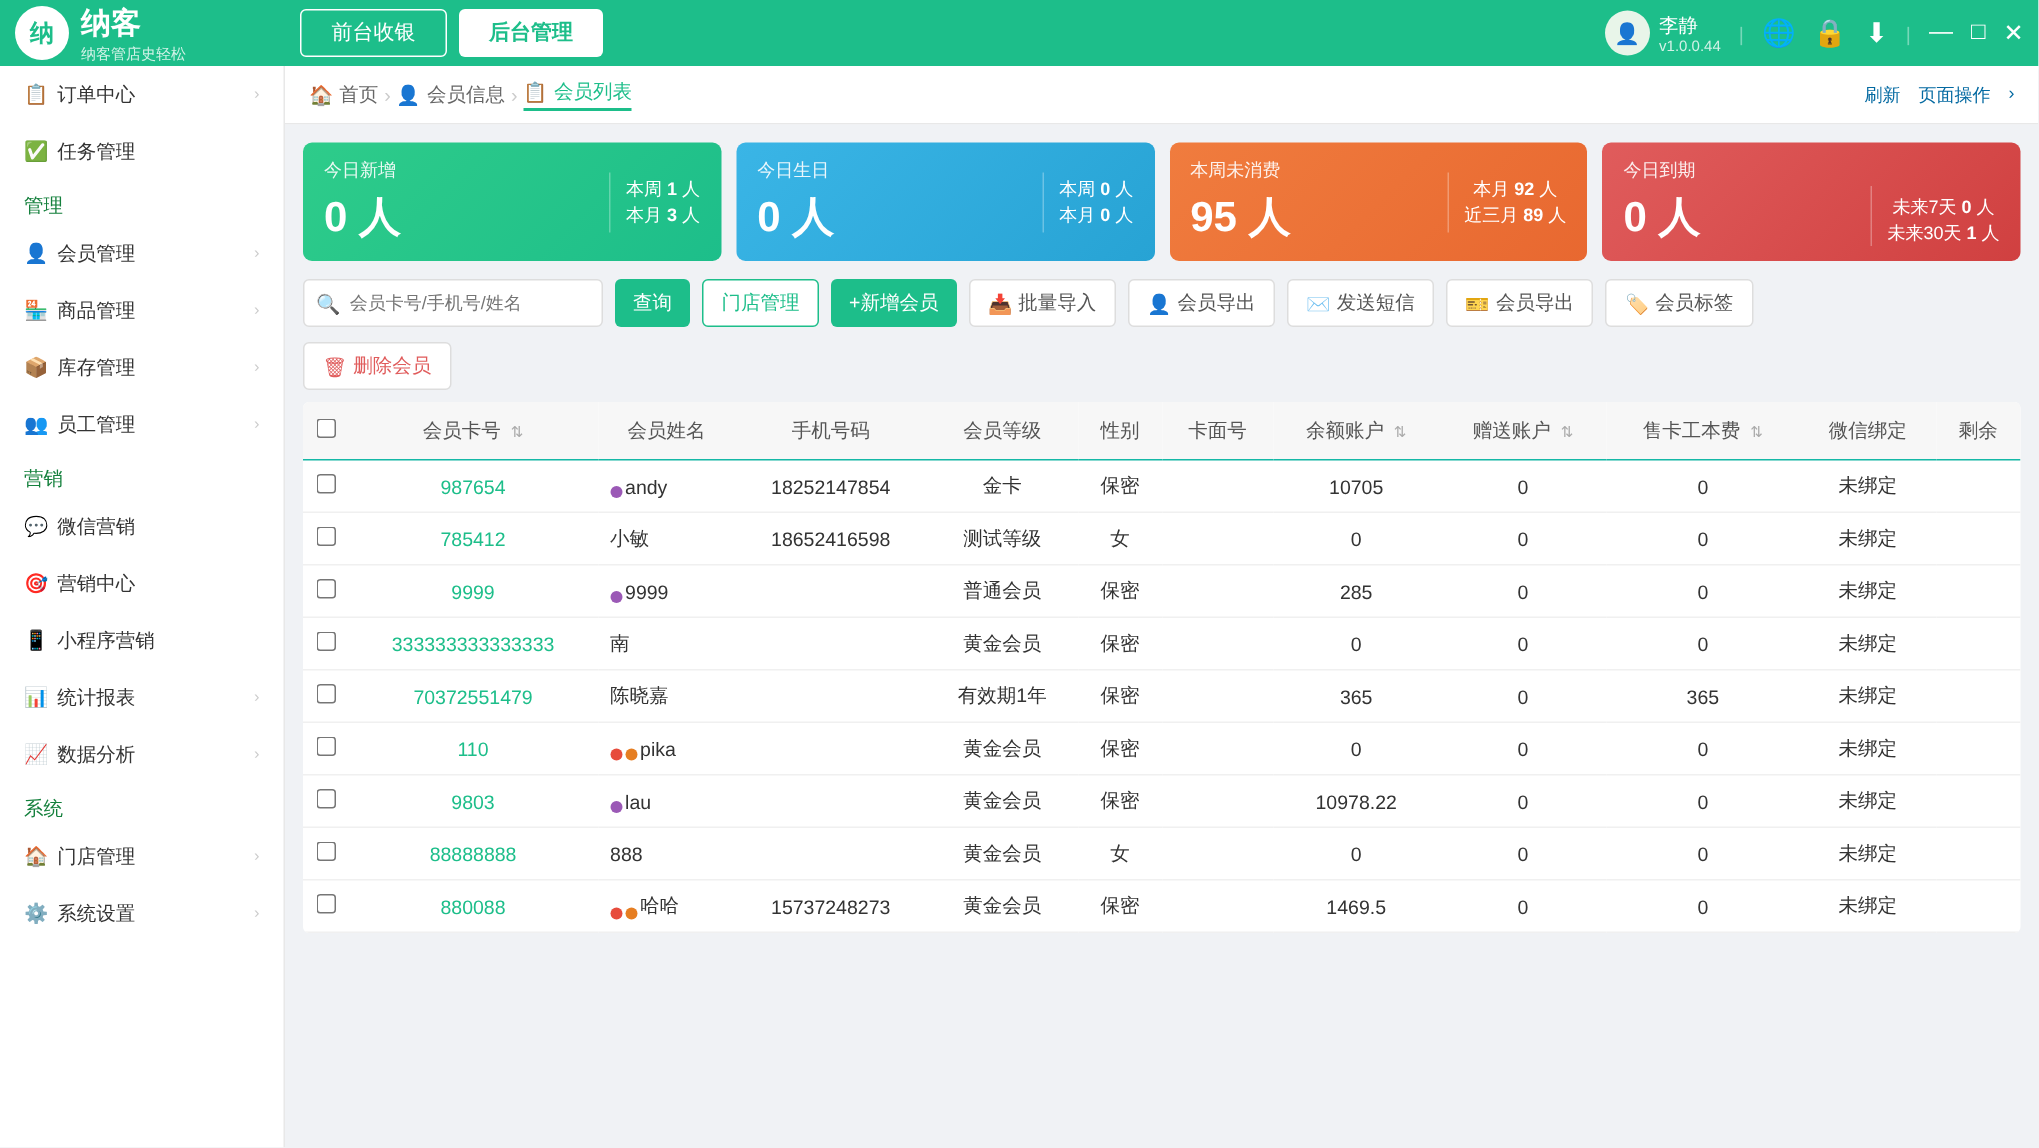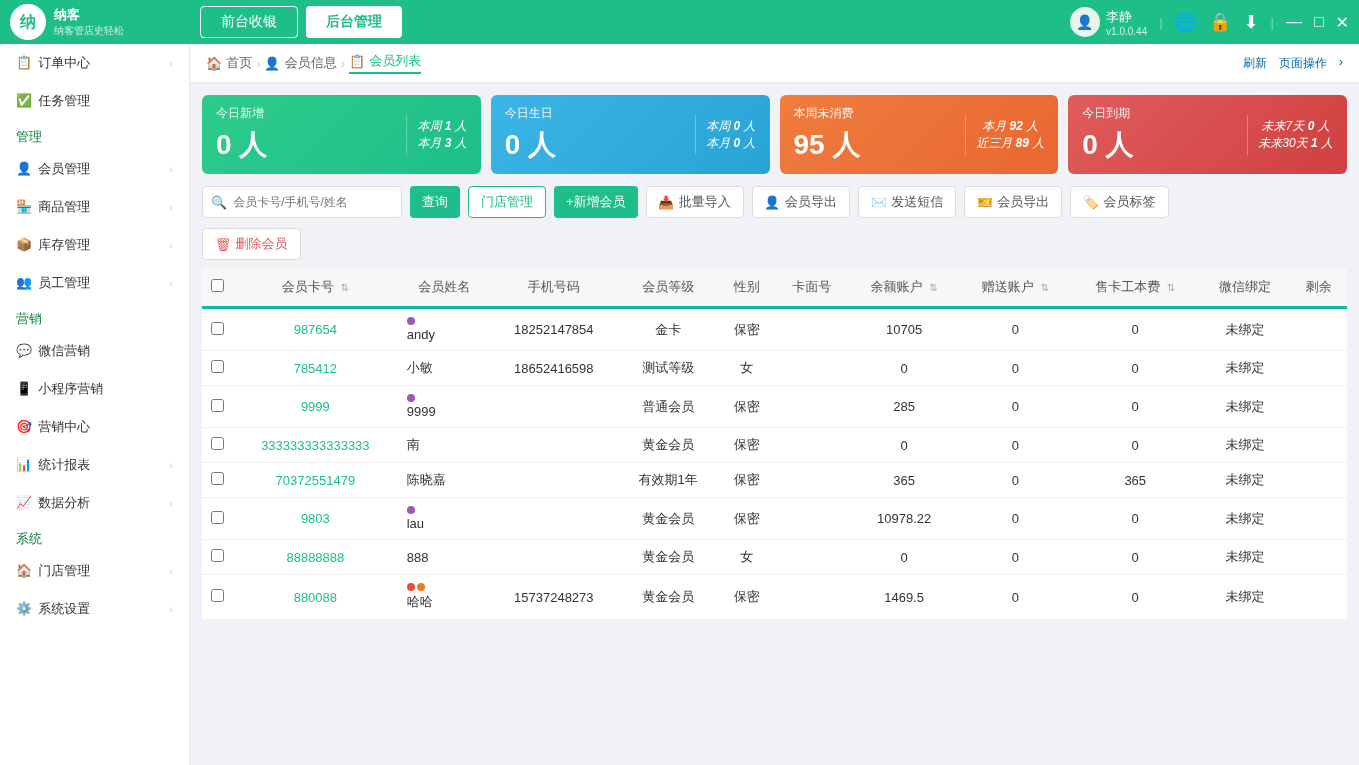--- a/index.html
+++ b/index.html
@@ -54,56 +54,56 @@
 
     
     .stats-row { display: flex; gap: 10px; margin-bottom: 12px; }
     .stat-card {
       border-radius: 6px; padding: 10px 14px; display: flex; align-items: center; gap: 0; flex: 1; min-height: 70px;
     }
     .stat-card .left { flex: 1; color: white; }
     .stat-card .right { color: white; text-align: center; }
     .stat-card .label { font-size: 12px; opacity: 0.9; margin-bottom: 4px; }
     .stat-card .big-num { font-size: 28px; font-weight: bold; }
-    .stat-card .small-text { font-size: 12px; font-style: italic; }
+    .stat-card .small-text { font-size: 12px; }
     .stat-card .divider-v { width: 1px; background: rgba(255,255,255,0.3); margin: 0 10px; height: 40px; }
 
     .card-green { background: linear-gradient(135deg, #2ecc8a, #1dbe8a); }
     .card-blue { background: linear-gradient(135deg, #3ab5e6, #27a3d4); }
     .card-orange { background: linear-gradient(135deg, #f07c3e, #e86830); }
-    .card-red { background: linear-gradient(135deg, #e05c5c, #d04040); }
+    .card-red { background: linear-gradient(135deg, #e05c5c, #d04040); align-items: flex-end; }
 
     
     .toolbar { display: flex; gap: 8px; margin-bottom: 10px; align-items: center; flex-wrap: wrap; }
     .search-box {
       display: flex; align-items: center; border: 1px solid #ddd; border-radius: 4px;
       padding: 0 8px; background: white; height: 32px; gap: 6px; min-width: 200px;
     }
     .search-box input { border: none; outline: none; font-size: 12px; flex: 1; color: #999; }
     .btn {
       height: 32px; padding: 0 12px; border-radius: 4px; border: none; cursor: pointer; font-size: 13px; display: flex; align-items: center; gap: 4px;
     }
     .btn-primary { background: #1dbe8a; color: white; }
     .btn-outline-primary { background: white; color: #1dbe8a; border: 1px solid #1dbe8a; }
     .btn-outline { background: white; color: #555; border: 1px solid #ddd; }
     .btn-danger-outline { background: white; color: #e05c5c; border: 1px solid #ddd; }
 
     
     .table-container { background: white; border-radius: 4px; overflow-x: auto; }
     table { width: 100%; border-collapse: collapse; font-size: 13px; }
-    thead tr { background: #f7f7f7; border-bottom: 3px solid #14b8a6; }
+    thead tr { background: #f7f7f7; border-bottom: 1px solid #14b8a6; }
     thead th { padding: 10px 8px; text-align: center; color: #555; font-weight: normal; white-space: nowrap; }
     tbody tr { border-bottom: 1px solid #f0f0f0; }
     tbody td { padding: 8px 8px; text-align: center; color: #333; white-space: nowrap; }
     .td-link { color: #1dbe8a; cursor: pointer; }
 
     .checkbox-cell { width: 30px; }
     input[type="checkbox"] { cursor: pointer; }
 
-    .member-name-cell { display: flex; flex-direction: column; align-items: flex-start; gap: 2px; }
+    .member-name-cell { display: flex; flex-direction: row; align-items: flex-end; gap: 2px; }
     .dots-row { display: flex; gap: 2px; justify-content: center; }
 
     
     .sort-icon { color: #aaa; font-size: 10px; margin-left: 3px; }
 
     
     .content-area::-webkit-scrollbar { width: 6px; }
     .content-area::-webkit-scrollbar-thumb { background: #ccc; border-radius: 3px; }
 
     .logo-icon { width: 36px; height: 36px; background: white; border-radius: 50%; display: flex; align-items: center; justify-content: center; margin-right: 8px; }
@@ -111,21 +111,21 @@
   </style>
 </head>
 <body>
 
 <div class="title-bar">
   <div class="logo">
     <div class="logo-icon">
       <span>纳</span>
     </div>
     <div>
-      <div style="font-size:13px;font-weight:bold;color:white;">纳客</div>
+      <div style="font-size:20px;font-weight:bold;color:white;">纳客</div>
       <div style="font-size:10px;color:rgba(255,255,255,0.8);">纳客管店史轻松</div>
     </div>
   </div>
   <div class="nav-tabs">
     <button class="nav-tab outlined">前台收银</button>
     <button class="nav-tab active">后台管理</button>
   </div>
   <div class="right-section">
     <div class="user-info">
       <div class="user-avatar">👤</div>
@@ -170,24 +170,24 @@
     </div>
     <div class="sidebar-item">
       <span><span class="icon">👥</span>员工管理</span>
       <span class="sidebar-chevron">›</span>
     </div>
     <div class="sidebar-section">营销</div>
     <div class="sidebar-item">
       <span><span class="icon">💬</span>微信营销</span>
     </div>
     <div class="sidebar-item">
+      <span><span class="icon">🎯</span>营销中心</span>
+    </div>
+    <div class="sidebar-item">
       <span><span class="icon">📱</span>小程序营销</span>
-    </div>
-    <div class="sidebar-item">
-      <span><span class="icon">🎯</span>营销中心</span>
     </div>
     <div class="sidebar-item">
       <span><span class="icon">📊</span>统计报表</span>
       <span class="sidebar-chevron">›</span>
     </div>
     <div class="sidebar-item">
       <span><span class="icon">📈</span>数据分析</span>
       <span class="sidebar-chevron">›</span>
     </div>
     <div class="sidebar-section">系统</div>
@@ -428,20 +428,42 @@
     <td>保密</td>
     <td></td>
     <td>365</td>
     <td>0</td>
     <td>365</td>
     <td>未绑定</td>
     <td></td>
   </tr>
               <tr>
     <td class="checkbox-cell"><input type="checkbox" style=""></td>
+    <td><span class="td-link">110</span></td>
+    <td>
+      <div class="member-name-cell">
+        <div class="dots-row">
+                      <span style="display:inline-block;width:8px;height:8px;border-radius:50%;background:#e74c3c;"></span>
+                      <span style="display:inline-block;width:8px;height:8px;border-radius:50%;background:#e67e22;"></span>
+                    </div>
+        <span>pika</span>
+      </div>
+    </td>
+    <td></td>
+    <td>黄金会员</td>
+    <td>保密</td>
+    <td></td>
+    <td>0</td>
+    <td>0</td>
+    <td>0</td>
+    <td>未绑定</td>
+    <td></td>
+  </tr>
+              <tr>
+    <td class="checkbox-cell"><input type="checkbox" style=""></td>
     <td><span class="td-link">9803</span></td>
     <td>
       <div class="member-name-cell">
         <div class="dots-row">
                       <span style="display:inline-block;width:8px;height:8px;border-radius:50%;background:#9b59b6;"></span>
                     </div>
         <span>lau</span>
       </div>
     </td>
     <td></td>

